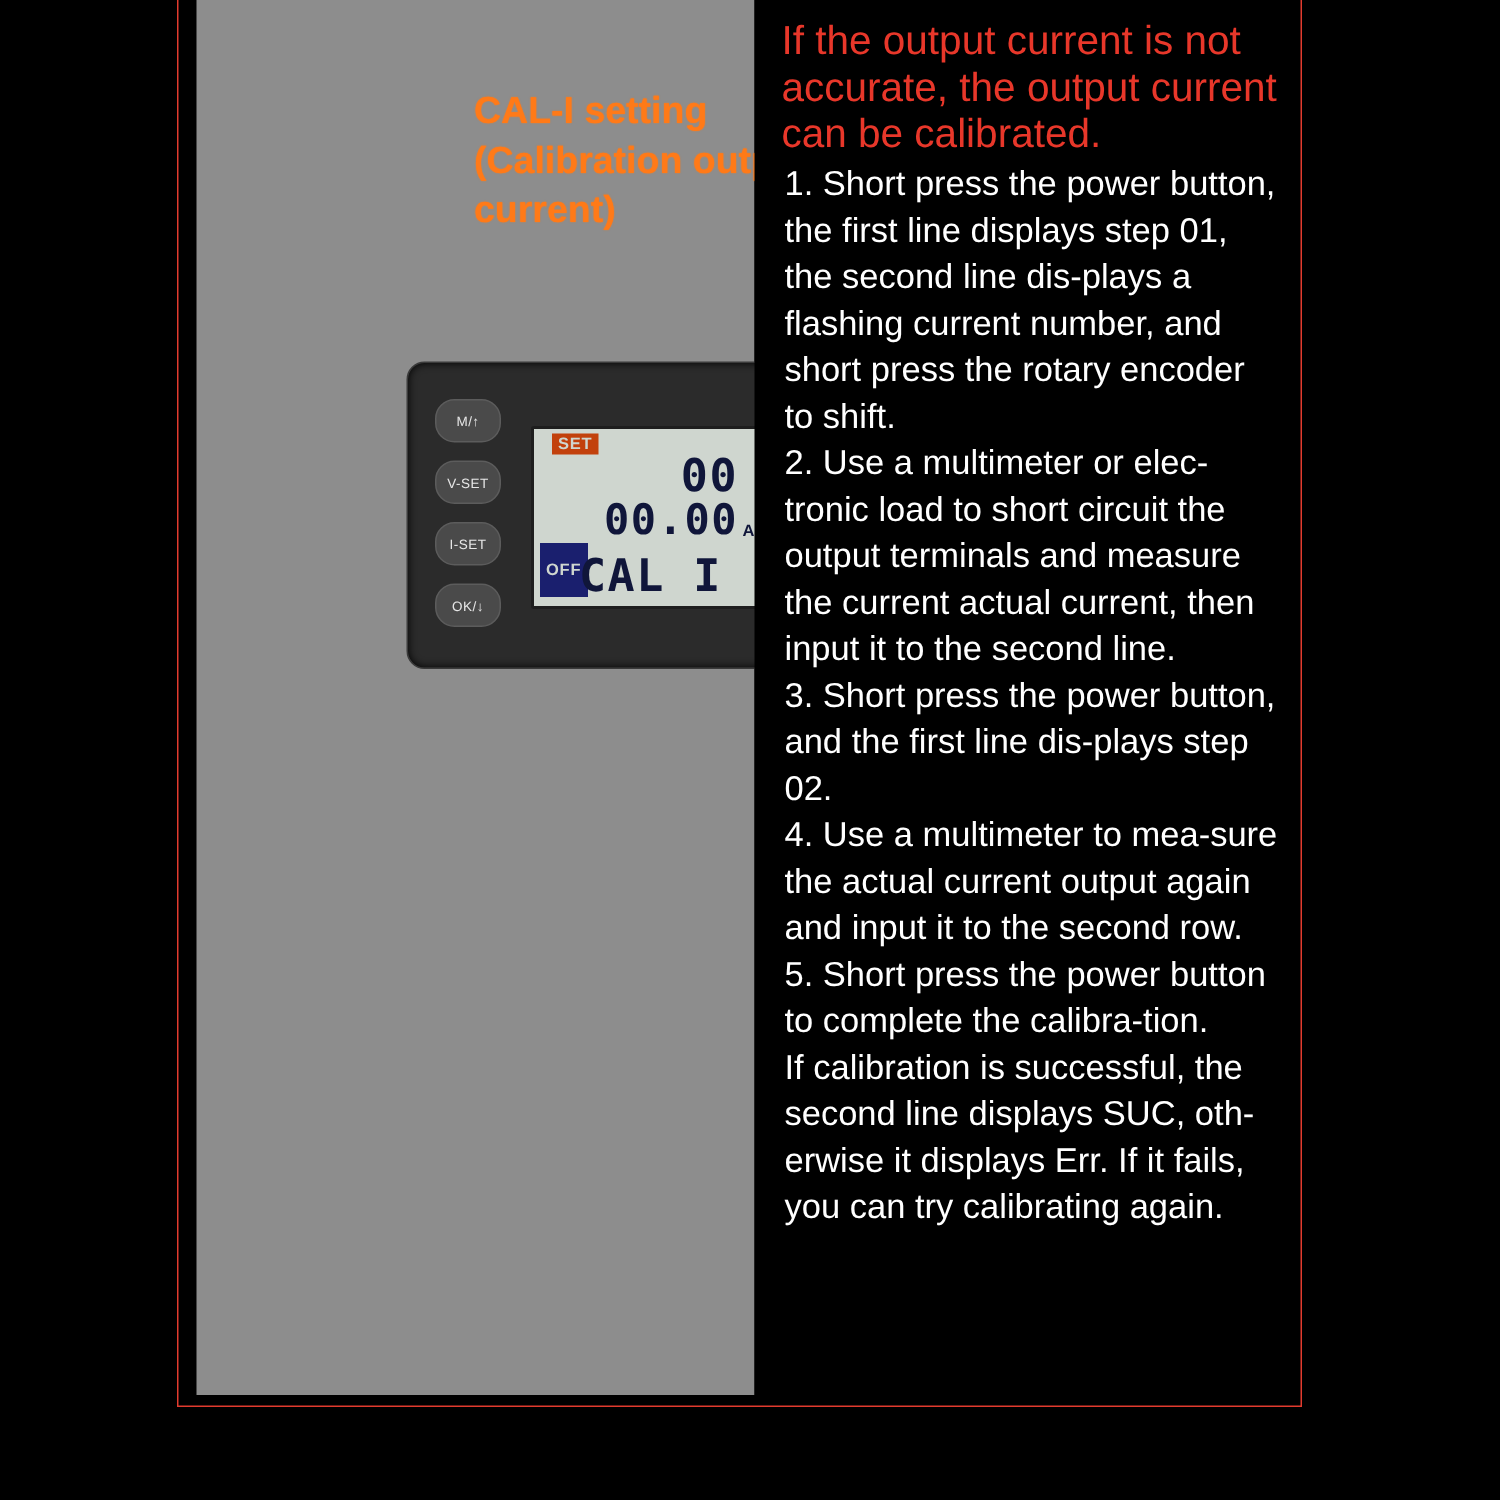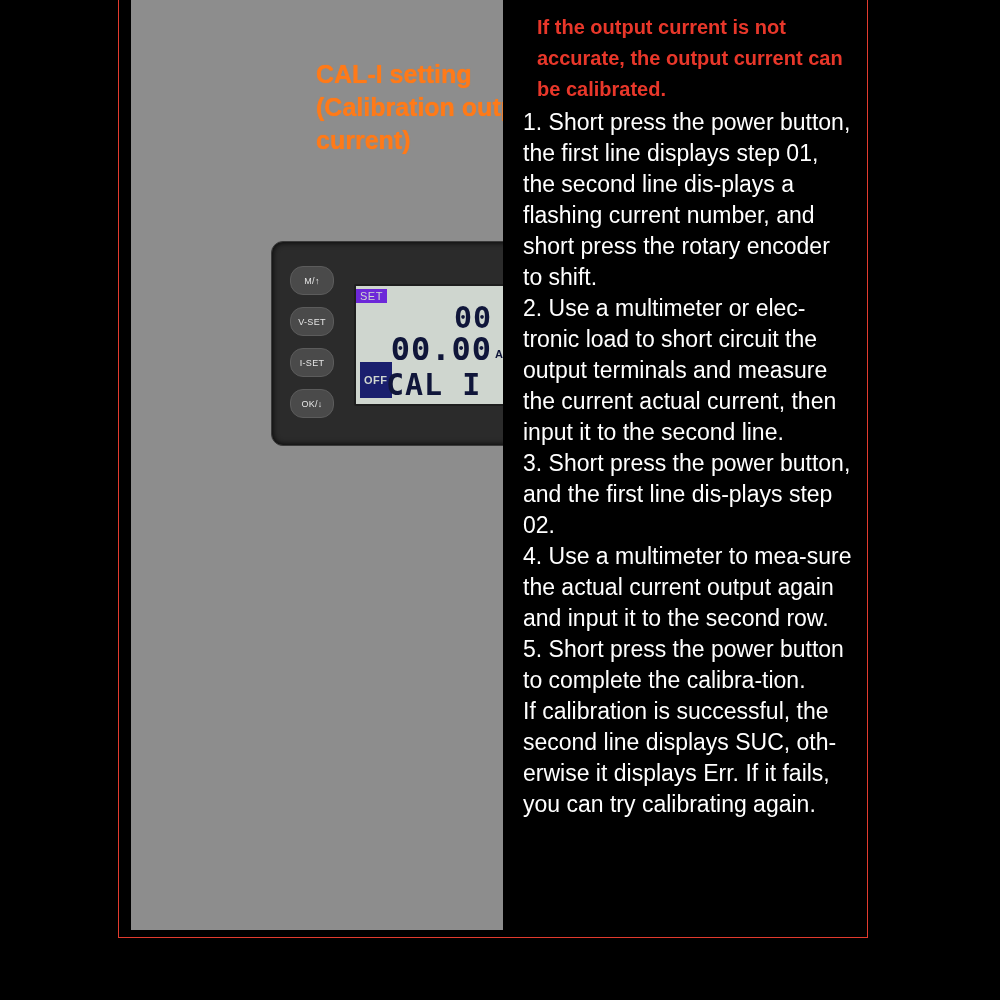--- a/index.html
+++ b/index.html
@@ -60,24 +60,24 @@
     width: 290px;
     color: #ff7a18;
     font-size: 25px;
     line-height: 33px;
     font-weight: bold;
     text-shadow: 0 0 1px #ff7a18;
   }
 
   .intro {
     color: #e8372a;
-    font-size: 20px;
+    font-size: 27px;
     line-height: 31px;
-    margin: 0 0 2px 16px;
-    font-weight: bold;
+    margin: 0 0 2px 0;
+    font-weight: normal;
   }
 
   .body-text {
     color: #ffffff;
     font-size: 23px;
     line-height: 31px;
     margin: 2px;
     white-space: pre-line;
   }
 
@@ -123,26 +123,26 @@
     width: 152px;
     height: 118px;
     background: #cfd6cf;
     border: 2px solid #1e1e1e;
     border-radius: 2px;
     overflow: hidden;
   }
 
   .lcd-set {
     position: absolute;
-    left: 0;
+    left: 12px;
     top: 3px;
-    background: #6d28d9;
+    background: #c2410c;
     color: #cfd6cf;
     font-size: 11px;
-    font-weight: normal;
+    font-weight: bold;
     padding: 1px 4px;
     letter-spacing: 0.5px;
   }
 
   .lcd-off {
     position: absolute;
     left: 4px;
     bottom: 6px;
     background: #1a1f6e;
     color: #cfd6cf;
@@ -163,21 +163,21 @@
     letter-spacing: 1px;
     text-align: right;
   }
 
   .lcd-line2 {
     position: absolute;
     right: 16px;
     top: 44px;
     color: #10163a;
     font-family: "DejaVu Sans Mono", monospace;
-    font-size: 32px;
+    font-size: 28px;
     font-weight: bold;
     letter-spacing: 1px;
   }
 
   .lcd-unit {
     position: absolute;
     right: 5px;
     top: 62px;
     color: #10163a;
     font-size: 11px;

